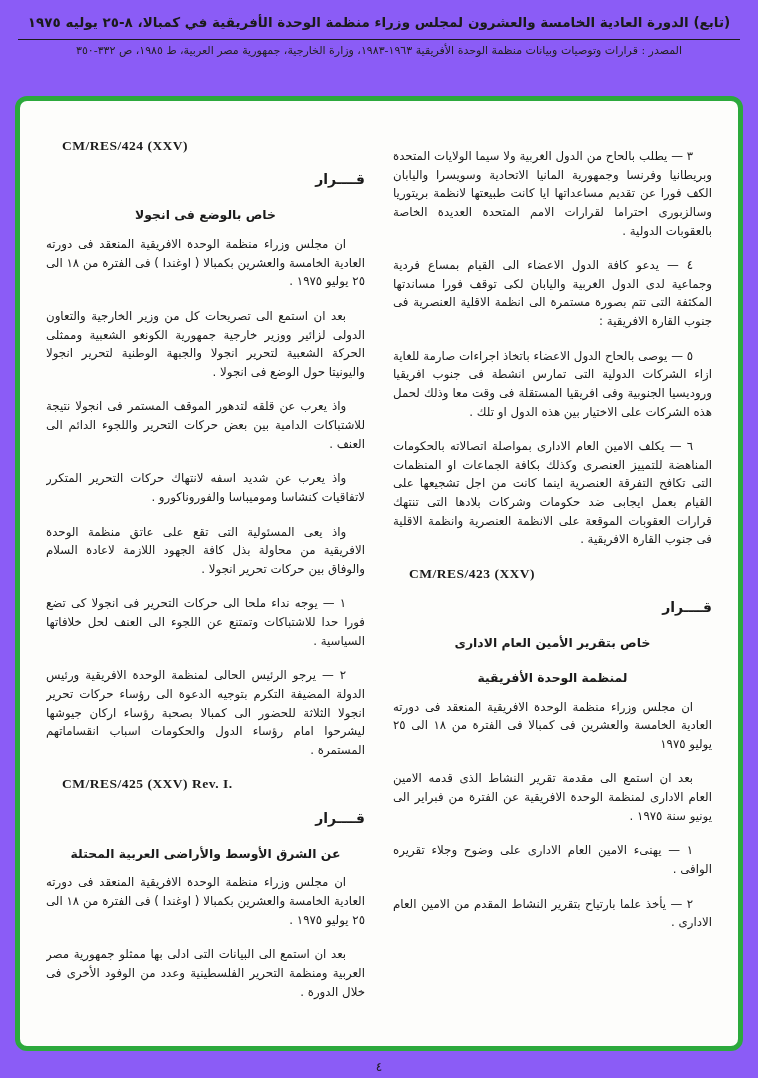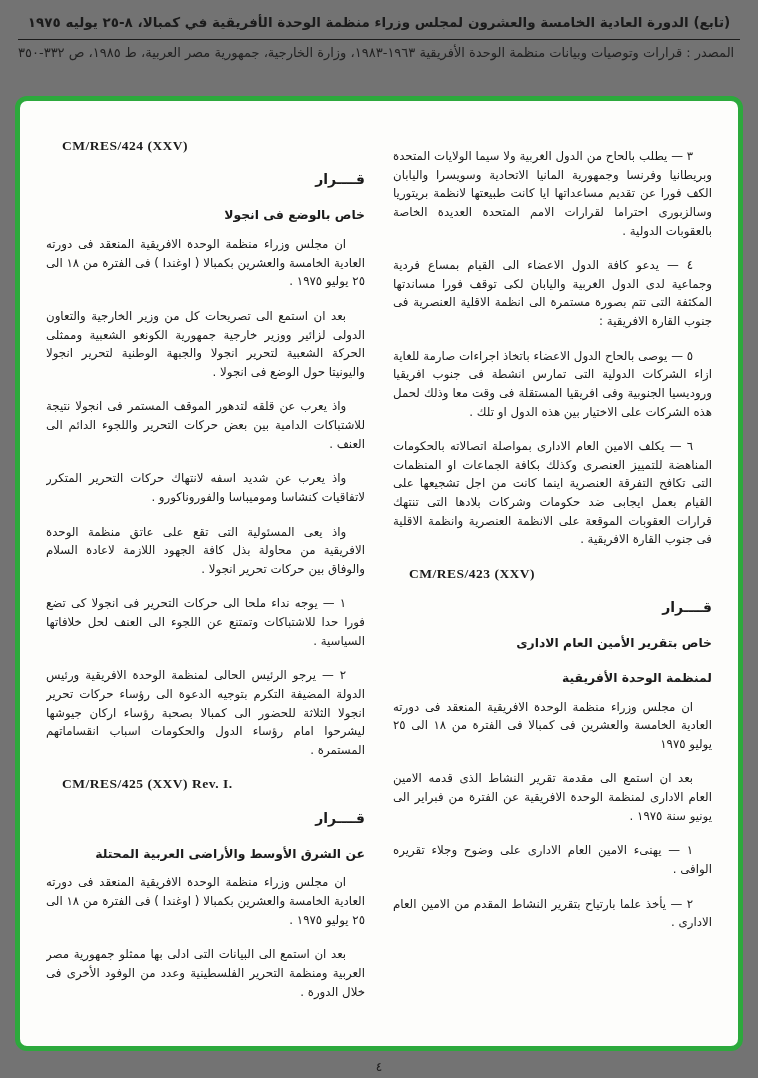--- a/index.html
+++ b/index.html
@@ -1,20 +1,20 @@
 <!DOCTYPE html>
 <html lang="ar" style="--frame-green: #2ca93c;"><head>
 <meta charset="utf-8">
 <style>
   html,body{margin:0;padding:0;background:#e8e8e4;}
   .page{
     position:relative;
     width:758px;height:1078px;
     margin:0 auto;
-    background:#737373;
+    background:#8b5cf6;
     overflow:hidden;
     font-family:"DejaVu Sans", sans-serif;
     color:#1b1b1b;
     text-decoration:underline;
   }
   
   .doc-header{
     position:absolute;top:12px;left:18px;right:18px;
     direction:rtl;
   }
@@ -23,22 +23,22 @@
     font-size:13.5px;
     text-align:center;
     letter-spacing:.2px;
     line-height:1.6;
   }
   .header-rule{
     border:none;border-top:1.5px solid #1b1b1b;
     margin:5px 0 3px 0;
   }
   .header-source{
-    font-size:13px;
-    text-align:left;
+    font-size:11px;
+    text-align:center;
     line-height:1.5;
     color:#222;
   }
   
   .green-frame{
     position:absolute;
     top:96px;left:15px;right:15px;bottom:27px;
     border:5px solid var(--frame-green,#2ca93c);
     border-radius:12px;
     background:#fdfdfb;
@@ -72,21 +72,21 @@
   }
   .block.ref:first-child{margin-top:4px;}
   .block.title{
     text-align:right;
     font-weight:bold;
     font-size:14px;
     letter-spacing:1px;
     margin:2px 0 7px 0;
   }
   .block.subtitle{
-    text-align:right;
+    text-align:center;
     font-weight:bold;
     font-size:12.4px;
     margin:15px 0 5px 0;
   }
   .block.subtitle + .block.para{margin-top:10px;}
   
   .page-number{
     position:absolute;
     bottom:4px;left:0;right:0;
     text-align:center;

